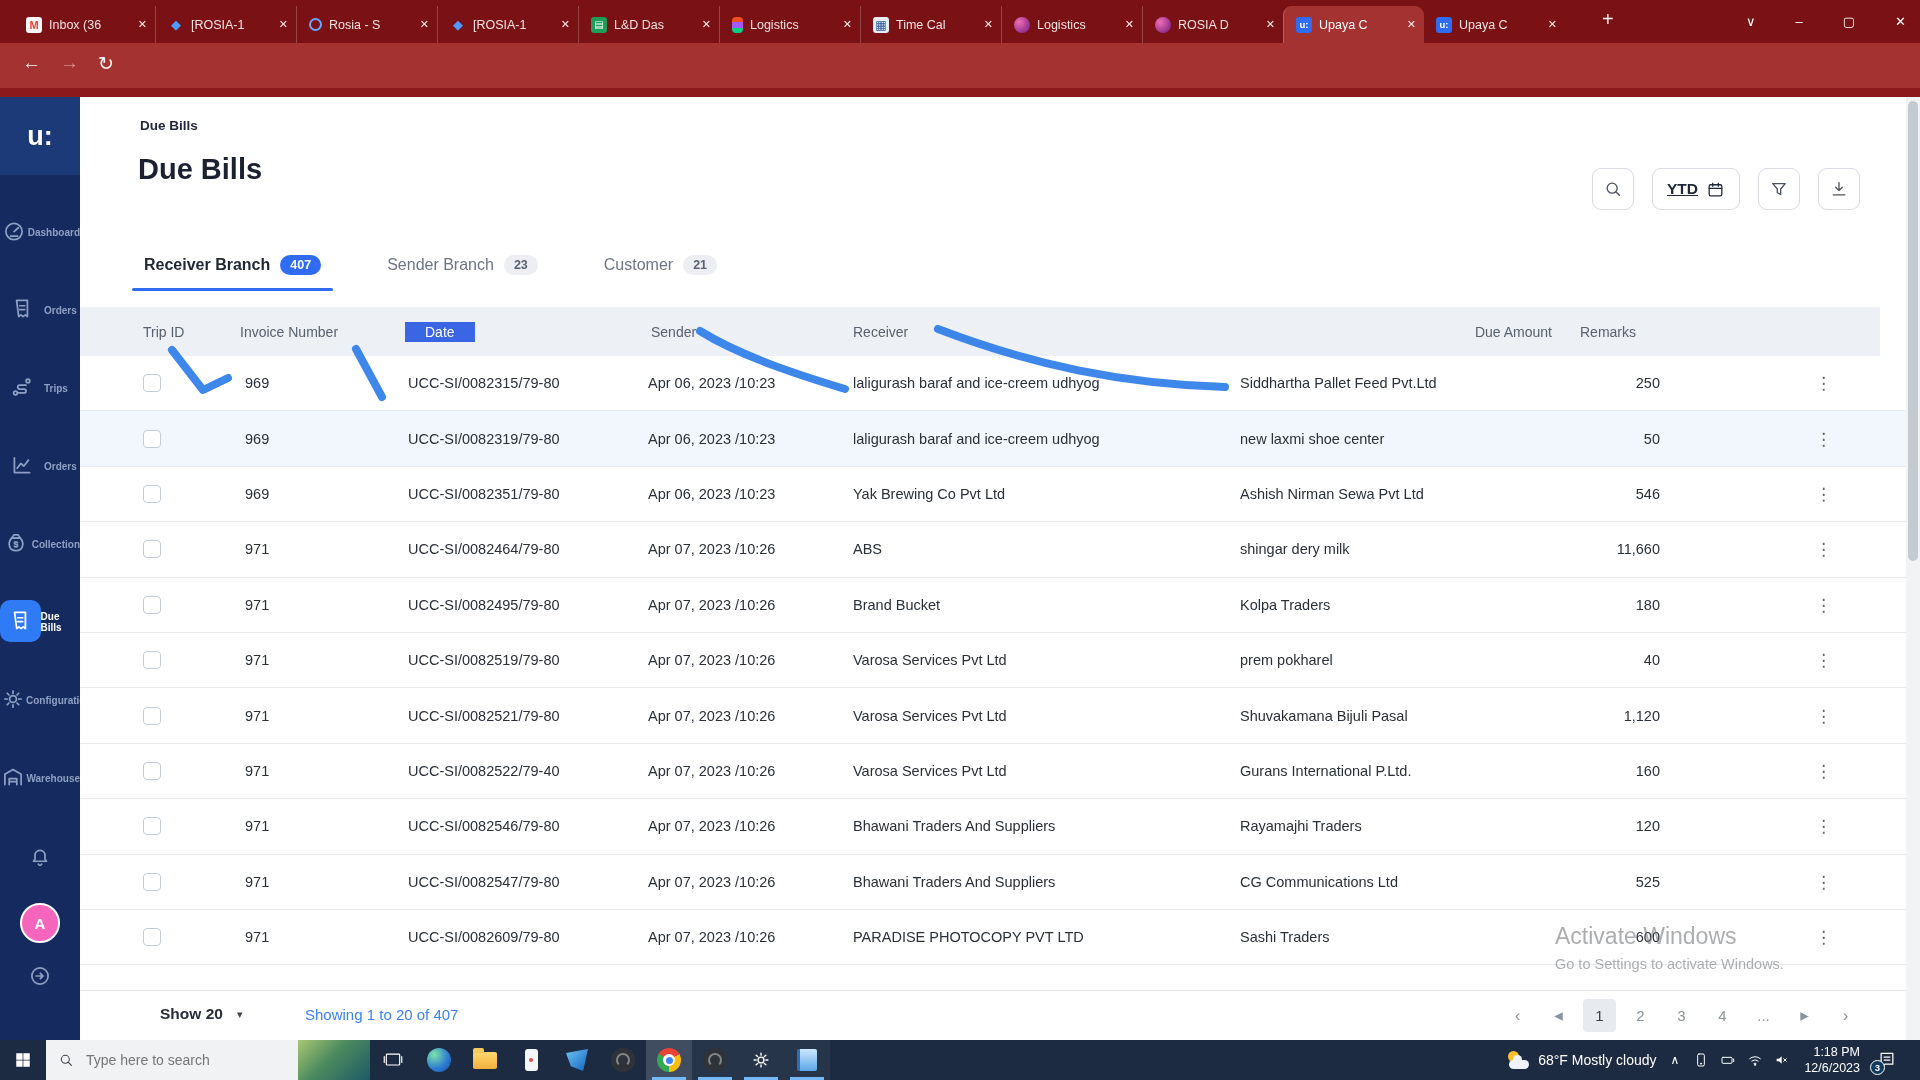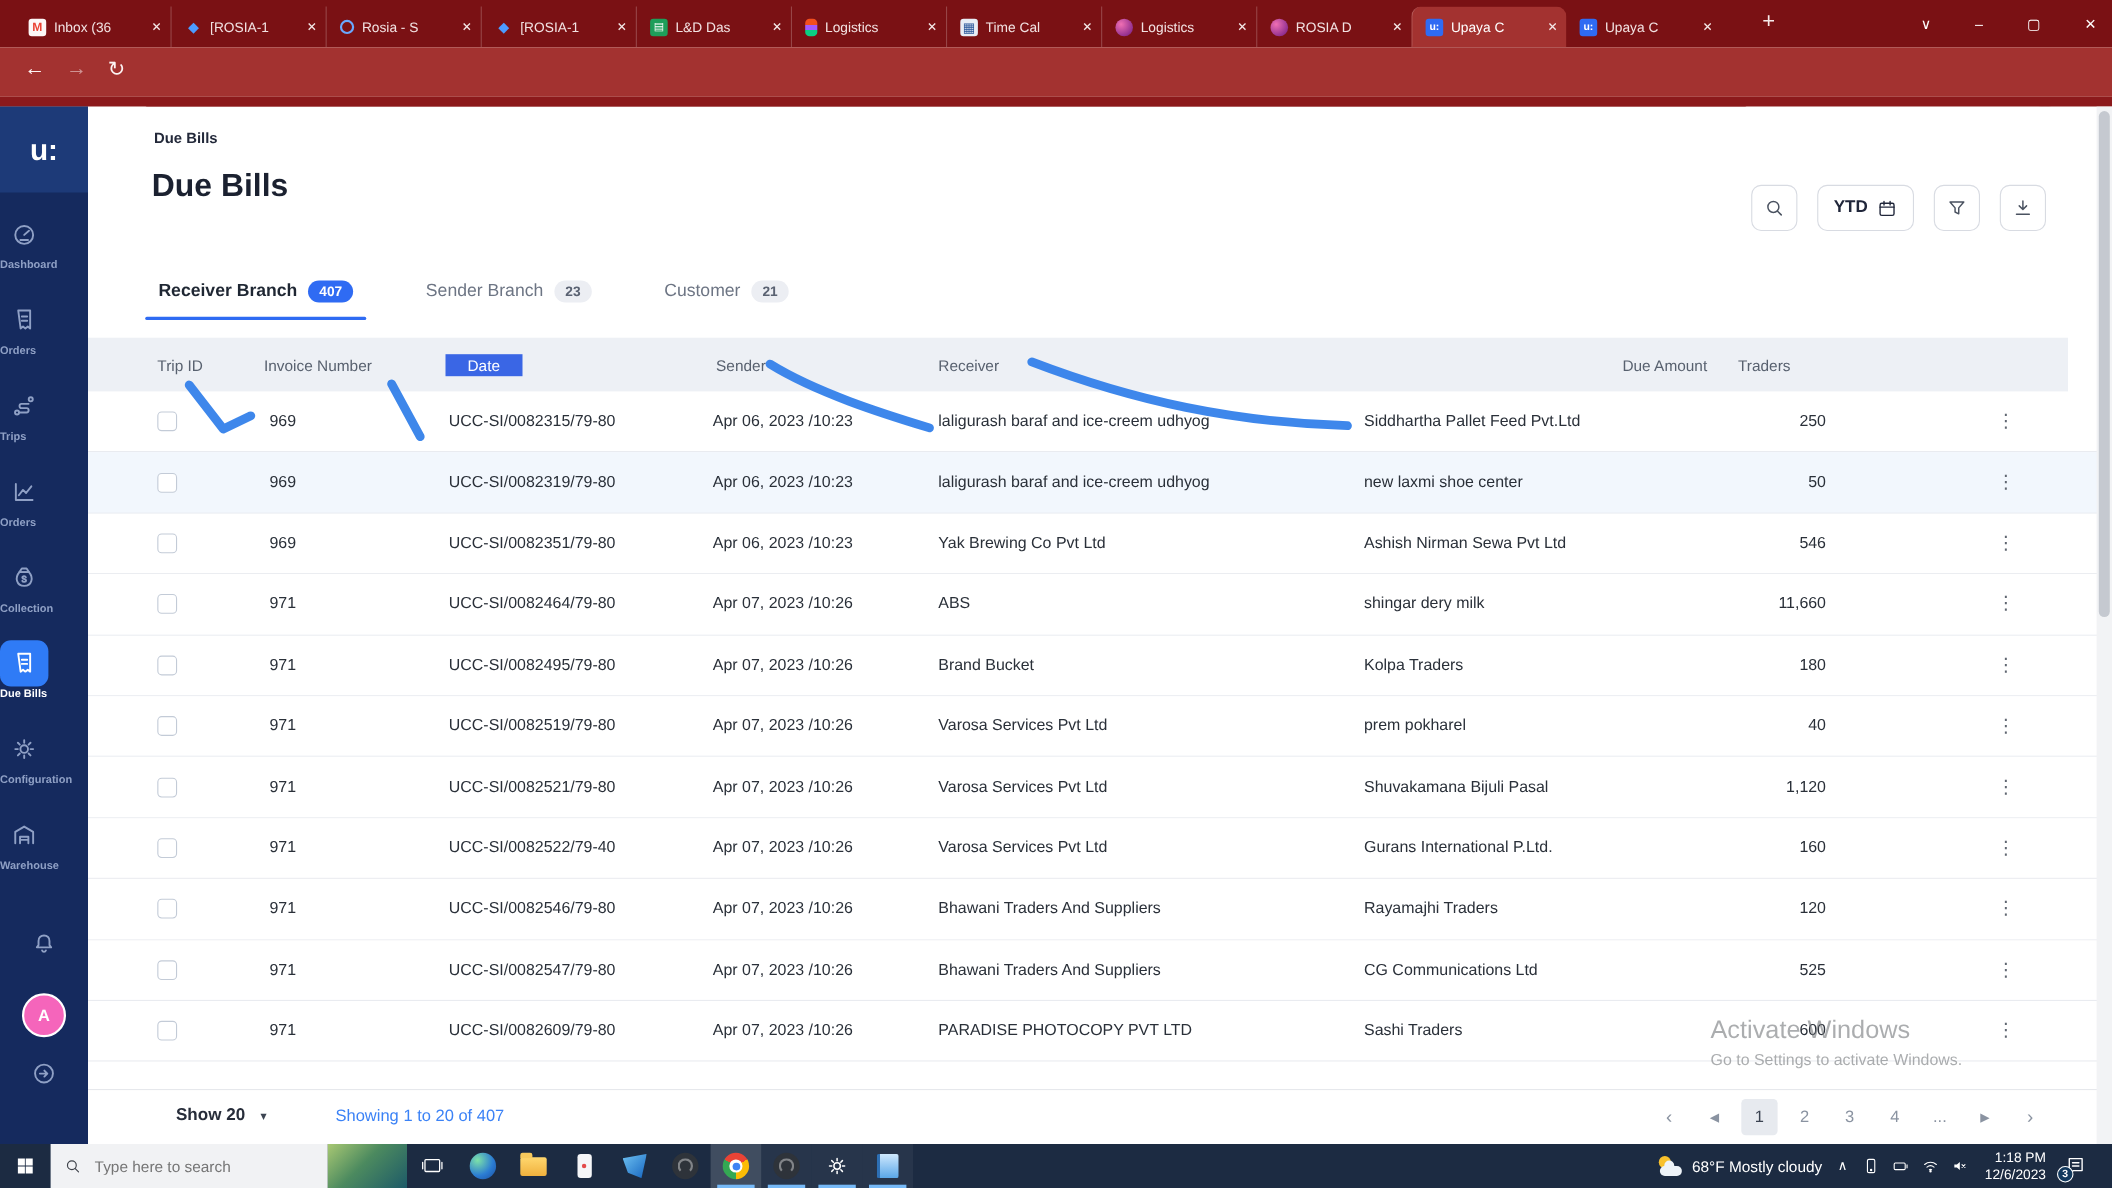--- a/index.html
+++ b/index.html
@@ -41,35 +41,35 @@
   .tb-right svg{display:block;}
   .tb-avatar{width:26px;height:26px;border-radius:50%;background:radial-gradient(circle at 35% 30%,#bfe6fa,#2a6fd6 75%);border:1.5px solid #e8d2d2;}
   .tb-kebab{color:#fdf4f4;font-size:16px;}
   .tb-star{color:#fdf4f4;font-size:16px;}
   .chrome-strip{position:absolute;left:0;top:88px;width:1920px;height:9px;background:#8c191b;}
 
   
   .sidebar{position:absolute;left:0;top:97px;width:80px;height:943px;background:#152a5e;}
   .logo-tile{position:absolute;left:0;top:0;width:80px;height:78px;background:#1d3a78;display:flex;align-items:center;justify-content:center;color:#fff;font-size:27px;font-weight:800;}
   .nav{position:absolute;left:0;top:95px;width:80px;display:flex;flex-direction:column;}
-  .nav-item{height:78px;display:flex;flex-direction:column;align-items:flex-start;justify-content:flex-start;color:#8fa0c5;cursor:pointer;}
+  .nav-item{height:78px;display:flex;flex-direction:row;align-items:center;justify-content:flex-start;color:#8fa0c5;cursor:pointer;}
   .nav-item .icon-wrap{width:44px;height:42px;border-radius:10px;display:flex;align-items:center;justify-content:center;}
   .nav-item.active .icon-wrap{background:#2f7bf6;color:#fff;}
   .nlabel{font-size:10px;font-weight:700;margin-top:2px;color:#8fa0c5;}
   .nav-item.active .nlabel{color:#fff;}
   .sb-bell{position:absolute;top:748px;left:0;width:80px;display:flex;justify-content:center;color:#8fa0c5;}
   .sb-avatar{position:absolute;top:806px;left:20px;width:40px;height:40px;border-radius:50%;background:#f565bb;border:2px solid #fff;color:#fff;font-weight:800;font-size:15px;display:flex;align-items:center;justify-content:center;}
   .sb-logout{position:absolute;top:866px;left:0;width:80px;display:flex;justify-content:center;color:#8fa0c5;}
 
   
   .main{position:absolute;left:80px;top:97px;width:1840px;height:943px;background:#fff;}
   .breadcrumb{position:absolute;left:60px;top:21px;font-size:13.5px;font-weight:700;color:#23293a;}
   .page-title{position:absolute;left:58px;top:56px;font-size:29px;font-weight:700;color:#1b2130;}
   .hdr-controls{position:absolute;right:60px;top:71px;display:flex;gap:18px;}
-  .ctl-btn{height:42px;min-width:42px;border:1px solid #d8dbe2;border-radius:9px;background:#fff;display:flex;align-items:center;justify-content:center;gap:8px;color:#4a5260;padding:0 10px;}
+  .ctl-btn{height:42px;min-width:42px;border:1px solid #d8dbe2;border-radius:9px;background:#fff;display:flex;align-items:center;justify-content:center;gap:8px;color:#4a5260;padding:0 10px;text-decoration:underline;}
   .ctl-btn.ytd{padding:0 14px;font-size:15.5px;font-weight:600;color:#20263a;}
 
   .page-tabs{position:absolute;left:60px;top:148px;display:flex;gap:58px;}
   .ptab{position:relative;display:flex;align-items:center;gap:10px;padding:10px 4px 16px;font-size:16px;color:#6d7584;cursor:pointer;}
   .ptab[data-active="true"]{color:#1f2733;font-weight:700;}
   .ptab[data-active="true"]::after{content:"";position:absolute;left:-8px;right:-8px;bottom:0;height:3px;background:#2f6bf3;border-radius:2px;}
   .pill{border-radius:999px;padding:3px 10px;font-size:12.5px;font-weight:700;background:#eceef3;color:#5a6272;}
   .ptab[data-active="true"] .pill{background:#2f6bf3;color:#fff;}
 
   .thead{position:absolute;left:0;top:210px;width:1800px;height:49px;background:#edf0f5;}
@@ -399,21 +399,21 @@
         </div>
       </div>
 
     <div class="thead">
       <span class="h h-trip">Trip ID</span>
       <span class="h h-inv">Invoice Number</span>
       <span class="h h-date">Date</span>
       <span class="h h-sender">Sender</span>
       <span class="h h-recv">Receiver</span>
       <span class="h h-amt">Due Amount</span>
-      <span class="h h-rem">Traders</span>
+      <span class="h h-rem">Remarks</span>
     </div>
 
     <div class="rows">
 
         <div class="trow" data-hl="false">
           <span class="cb"></span>
           <span class="c c-trip">969</span>
           <span class="c c-inv">UCC-SI/0082315/79-80</span>
           <span class="c c-date">Apr 06, 2023 /10:23</span>
           <span class="c c-sender">laligurash baraf and ice-creem udhyog</span>

